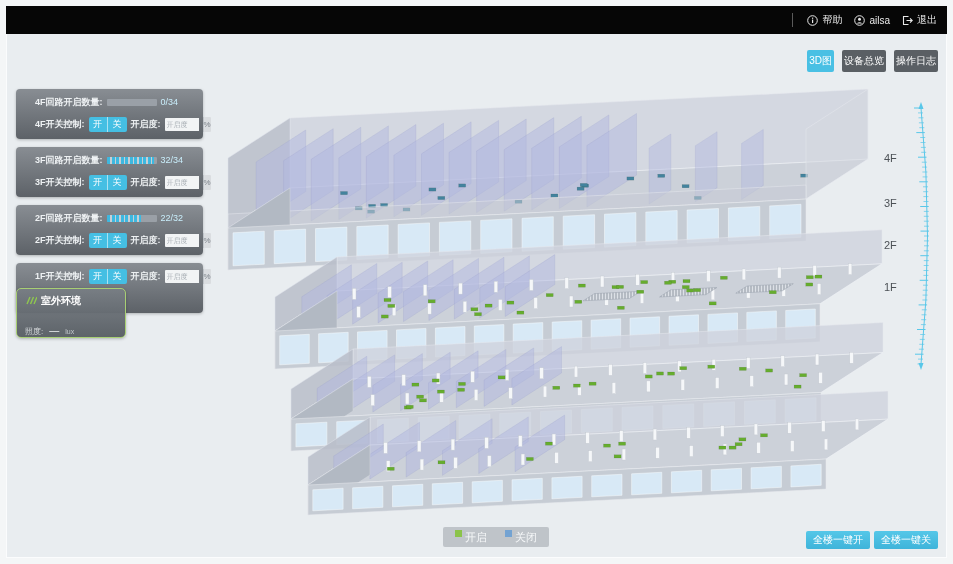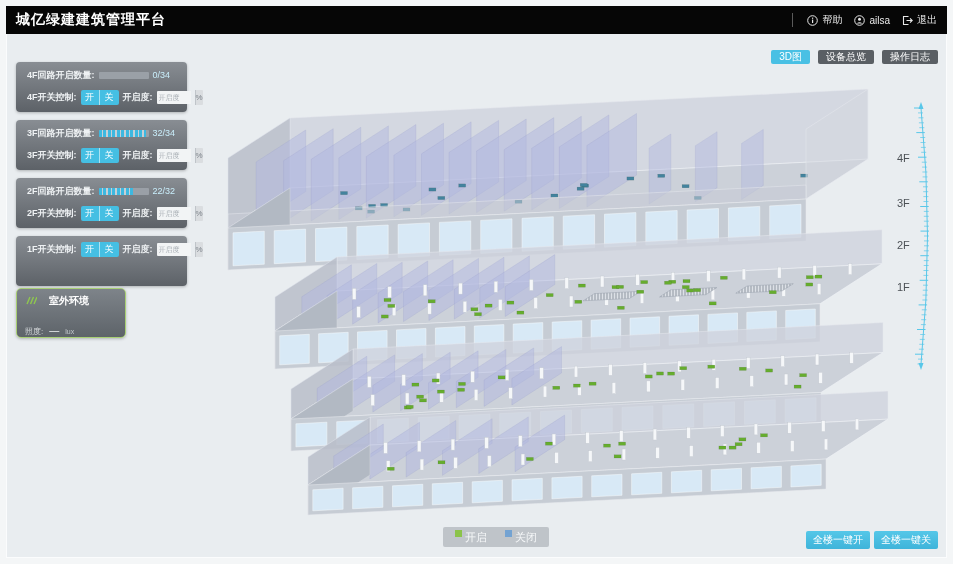--- a/index.html
+++ b/index.html
@@ -10,69 +10,68 @@
   header{position:absolute;left:6px;top:6px;right:6px;height:28px;background:#060606;display:flex;align-items:center;z-index:5;}
   .title{color:#fff;font-size:14px;font-weight:bold;letter-spacing:1px;margin-left:10px;white-space:nowrap;}
   nav{display:flex;position:absolute;left:196px;top:0;height:28px;align-items:stretch;}
   .nav-item{color:#dcdcdc;font-size:11px;font-weight:bold;line-height:28px;padding:0 6px;margin:0 13px;cursor:pointer;white-space:nowrap;}
   .nav-item.active{color:#fff;box-shadow:inset 0 -2px 0 #53c6e8;}
   .header-right{position:absolute;right:10px;top:0;height:28px;display:flex;align-items:center;gap:12px;}
   .hdivider{width:1px;height:14px;background:#5a5a5a;margin-right:2px;}
   .hitem{display:flex;align-items:center;gap:4px;color:#e9e9e9;font-size:10px;cursor:pointer;white-space:nowrap;}
   .hitem svg{display:block;}
   
-  .fpanel{position:absolute;left:16px;width:163px;height:46px;border-radius:4px;padding:2px 4px;
+  .fpanel{position:absolute;left:16px;width:163px;height:46px;border-radius:4px;padding:2px 12px;
     background:linear-gradient(180deg,rgba(129,134,140,.93),rgba(82,87,93,.93));
-    box-shadow:0 1px 3px rgba(0,0,0,.25);z-index:4;}
+    box-shadow:0 1px 3px rgba(0,0,0,.25);z-index:4;margin-top:27px;}
   .prow{display:flex;align-items:center;height:22px;padding:0 7px;gap:4px;}
   .plabel{color:#eef1f3;font-size:9px;font-weight:bold;white-space:nowrap;}
   .pbar{width:50px;height:7px;background:#9aa0a7;border-radius:1px;overflow:hidden;flex:none;}
   .pbar-fill{height:100%;width:0;background:repeating-linear-gradient(90deg,#3db8e0 0px,#3db8e0 3px,rgba(235,245,250,.55) 3px,rgba(235,245,250,.55) 4.5px);}
   .pcount{color:#c9eefb;font-size:9px;white-space:nowrap;}
   .switch-group{display:flex;border-radius:2px;overflow:hidden;flex:none;}
   .sw{border:0;width:19px;height:15px;background:#45bfe3;color:#fff;font-size:9px;padding:0;cursor:pointer;font-family:inherit;}
   .sw.on{border-right:1px solid rgba(255,255,255,.55);}
   .dim-input{width:30px;height:13px;border:0;border-radius:1px 0 0 1px;background:#f2f4f5;font-size:7px;padding:0 2px;color:#555;font-family:inherit;}
   .dim-input::placeholder{color:#a7adb3;}
   .pct{border:0;width:14px;height:15px;background:#dadde0;color:#7c838a;font-size:8px;padding:0;border-radius:0 1px 1px 0;border-left:1px solid #bfc4c9;cursor:pointer;font-family:inherit;}
   
   .outdoor{position:absolute;left:16px;top:288px;width:92px;height:38px;border-radius:5px;padding:5px 8px;
     background:linear-gradient(180deg,rgba(120,126,132,.95),rgba(86,92,98,.95));
     border:1px solid #a8cf74;z-index:4;box-shadow:0 1px 3px rgba(0,0,0,.25);}
-  .outdoor .otitle{display:flex;align-items:center;gap:12px;color:#fff;font-size:10px;font-weight:bold;}
+  .outdoor .otitle{display:flex;align-items:center;gap:4px;color:#fff;font-size:10px;font-weight:bold;}
   .outdoor .ometric{margin-top:17px;display:flex;align-items:baseline;gap:6px;color:#d6dadd;font-size:8px;}
   .outdoor .oval{font-size:10px;color:#eef1f3;}
   .outdoor .ounit{font-size:7px;color:#c3c8cc;}
   
   .viewbar{position:absolute;top:50px;right:15px;display:flex;gap:8px;z-index:4;}
-  .vbtn{height:14px;padding:0 8px;border:0;border-radius:2px;color:#fff;font-size:10px;background:#5a5f64;cursor:pointer;font-family:inherit;white-space:nowrap;}
+  .vbtn{height:22px;padding:0 2px;border:0;border-radius:2px;color:#fff;font-size:10px;background:#5a5f64;cursor:pointer;font-family:inherit;white-space:nowrap;}
   .vbtn.active{background:#49c0e4;}
   
-  .flabel{position:absolute;left:884px;color:#4c5156;font-size:11px;z-index:3;margin-left:13px;}
+  .flabel{position:absolute;left:884px;color:#4c5156;font-size:11px;z-index:3;}
   .ruler{position:absolute;left:906px;top:102px;z-index:3;cursor:pointer;}
   
   .legend{position:absolute;left:443px;top:527px;height:20px;display:flex;align-items:center;gap:18px;
     background:rgba(140,146,152,.45);border-radius:2px;padding:0 12px;z-index:4;}
   .litem{display:flex;gap:3px;color:#f6f8f9;font-size:11px;white-space:nowrap;}
   .lswatch{width:7px;height:7px;display:inline-block;}
   
   .allbar{position:absolute;right:15px;top:531px;display:flex;gap:4px;z-index:4;}
   .abtn{height:18px;padding:0 7px;border:0;border-radius:2px;color:#fff;font-size:10px;
     background:linear-gradient(180deg,#55c7e8,#3fb4da);cursor:pointer;font-family:inherit;white-space:nowrap;}
   
   .building{position:absolute;left:213px;top:83px;z-index:2;}
 </style>
 </head>
 <body>
 
 <div class="stage">
   <div class="content"></div>
 
   <header>
-    <div class="title">城亿绿建建筑管理平台</div>
     <div class="header-right">
       <span class="hdivider"></span>
       <div class="hitem">
         <span>
             <svg width="11" height="11" viewBox="0 0 11 11">
               <circle cx="5.5" cy="5.5" r="4.8" fill="none" stroke="#e9e9e9" stroke-width="1"></circle>
               <rect x="5" y="4.6" width="1.2" height="3.4" fill="#e9e9e9"></rect>
               <rect x="5" y="2.6" width="1.2" height="1.2" fill="#e9e9e9"></rect>
             </svg>
           </span>

